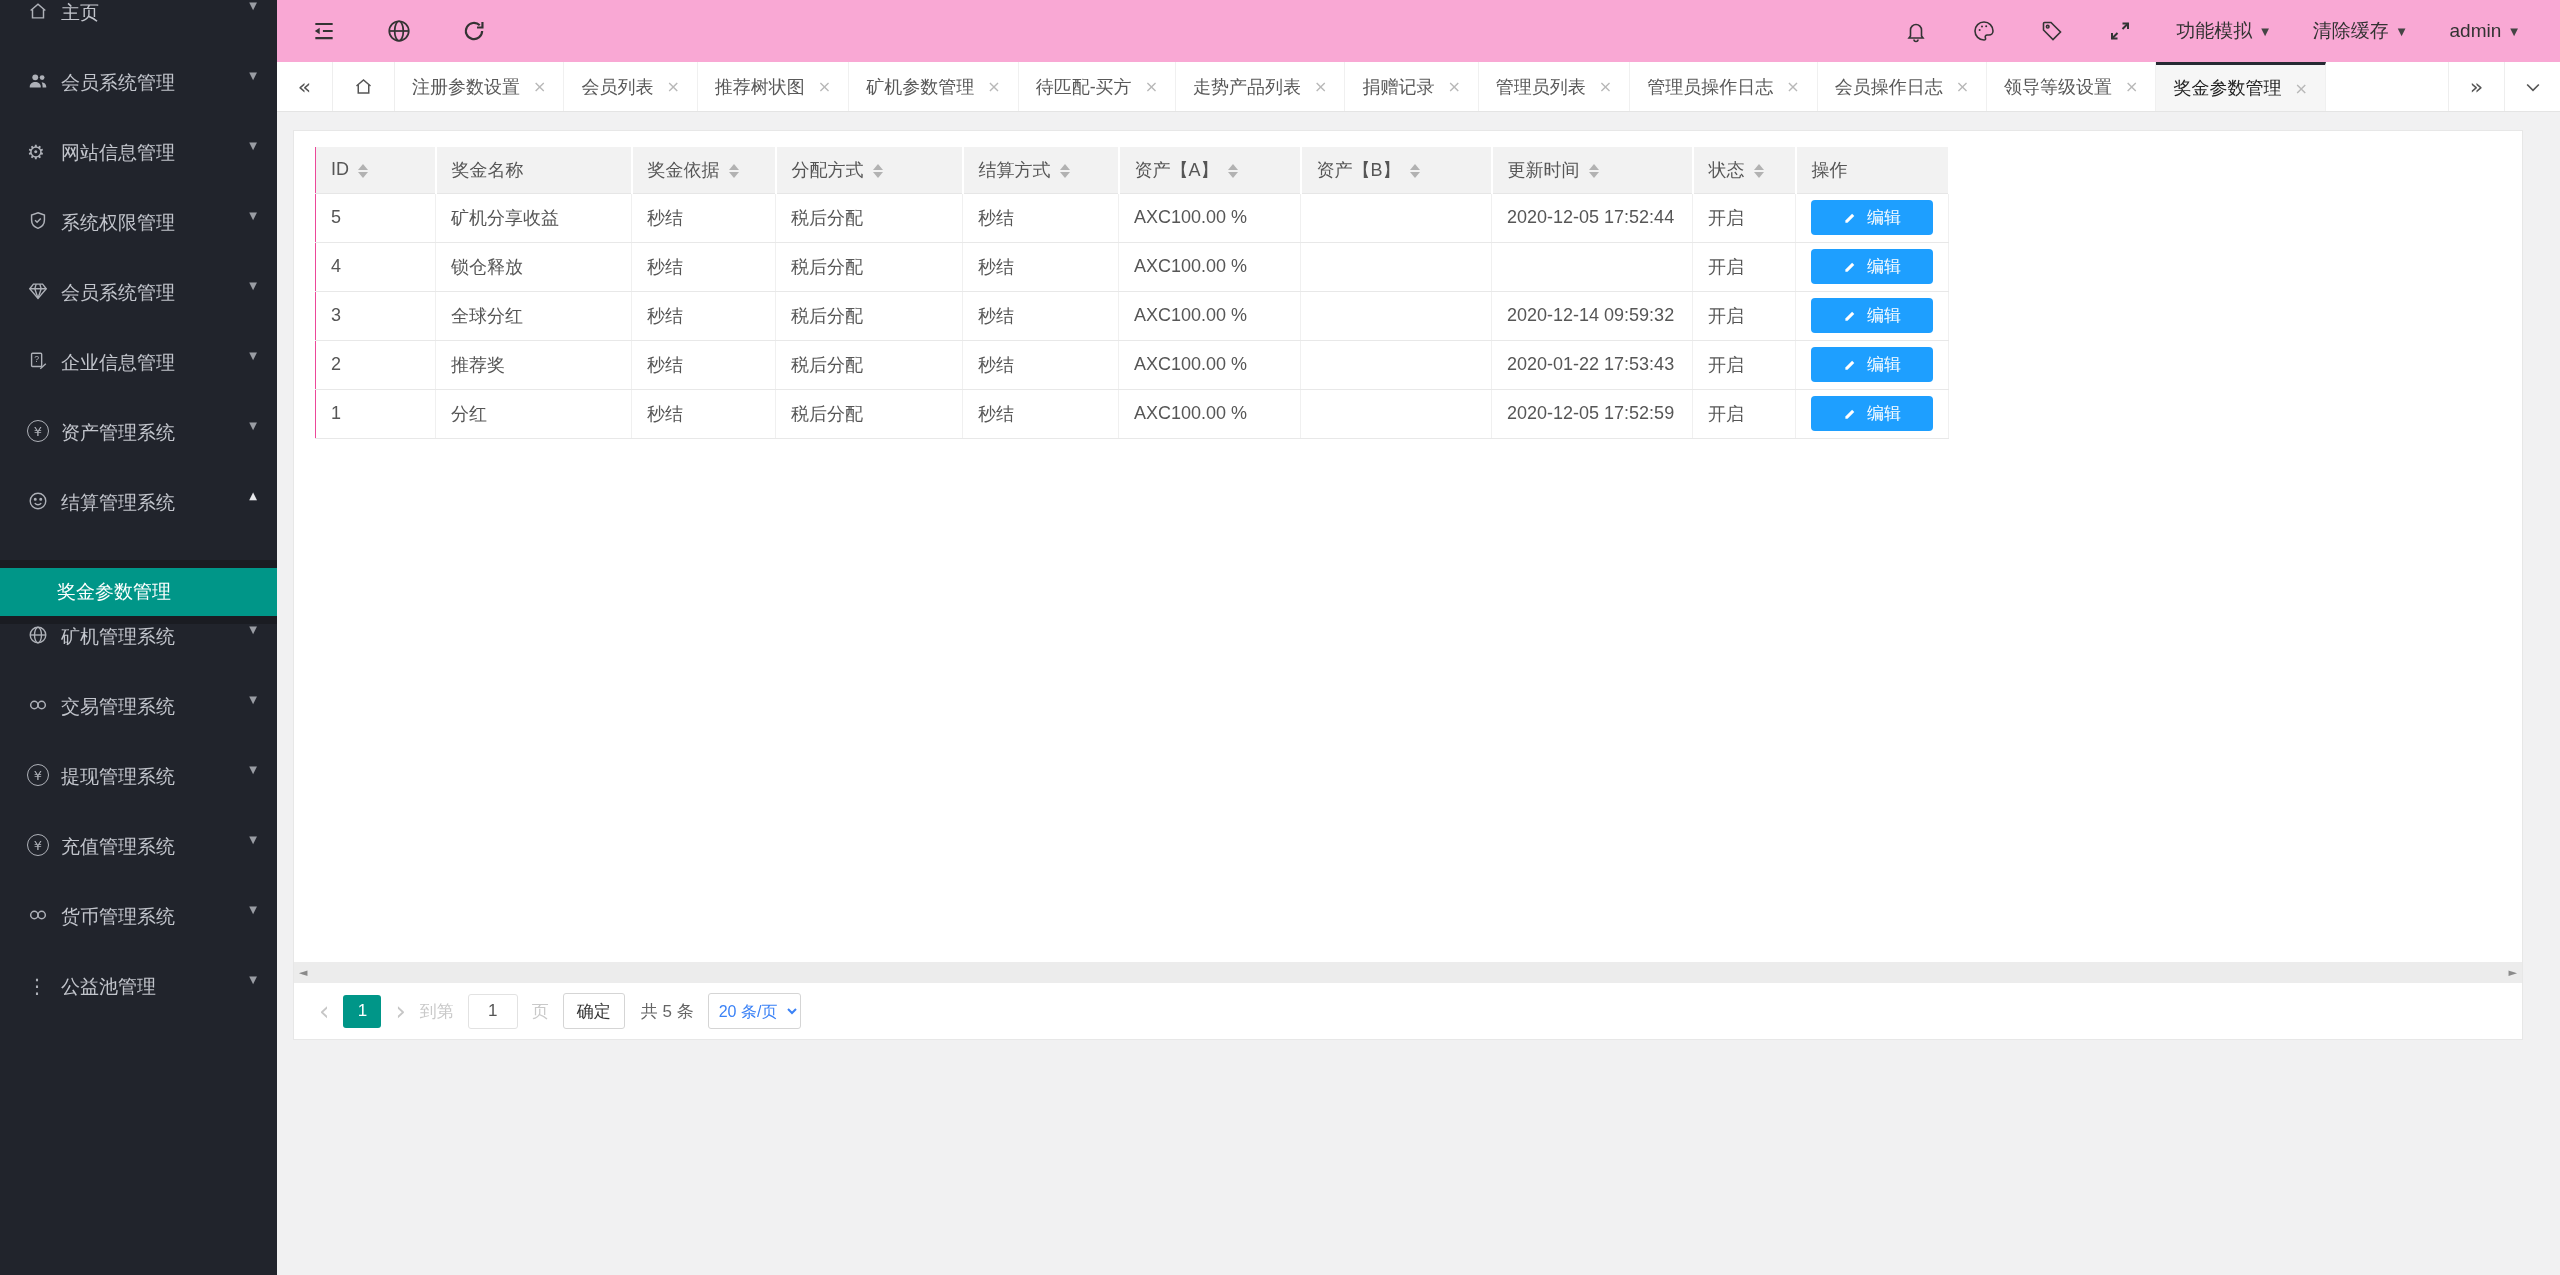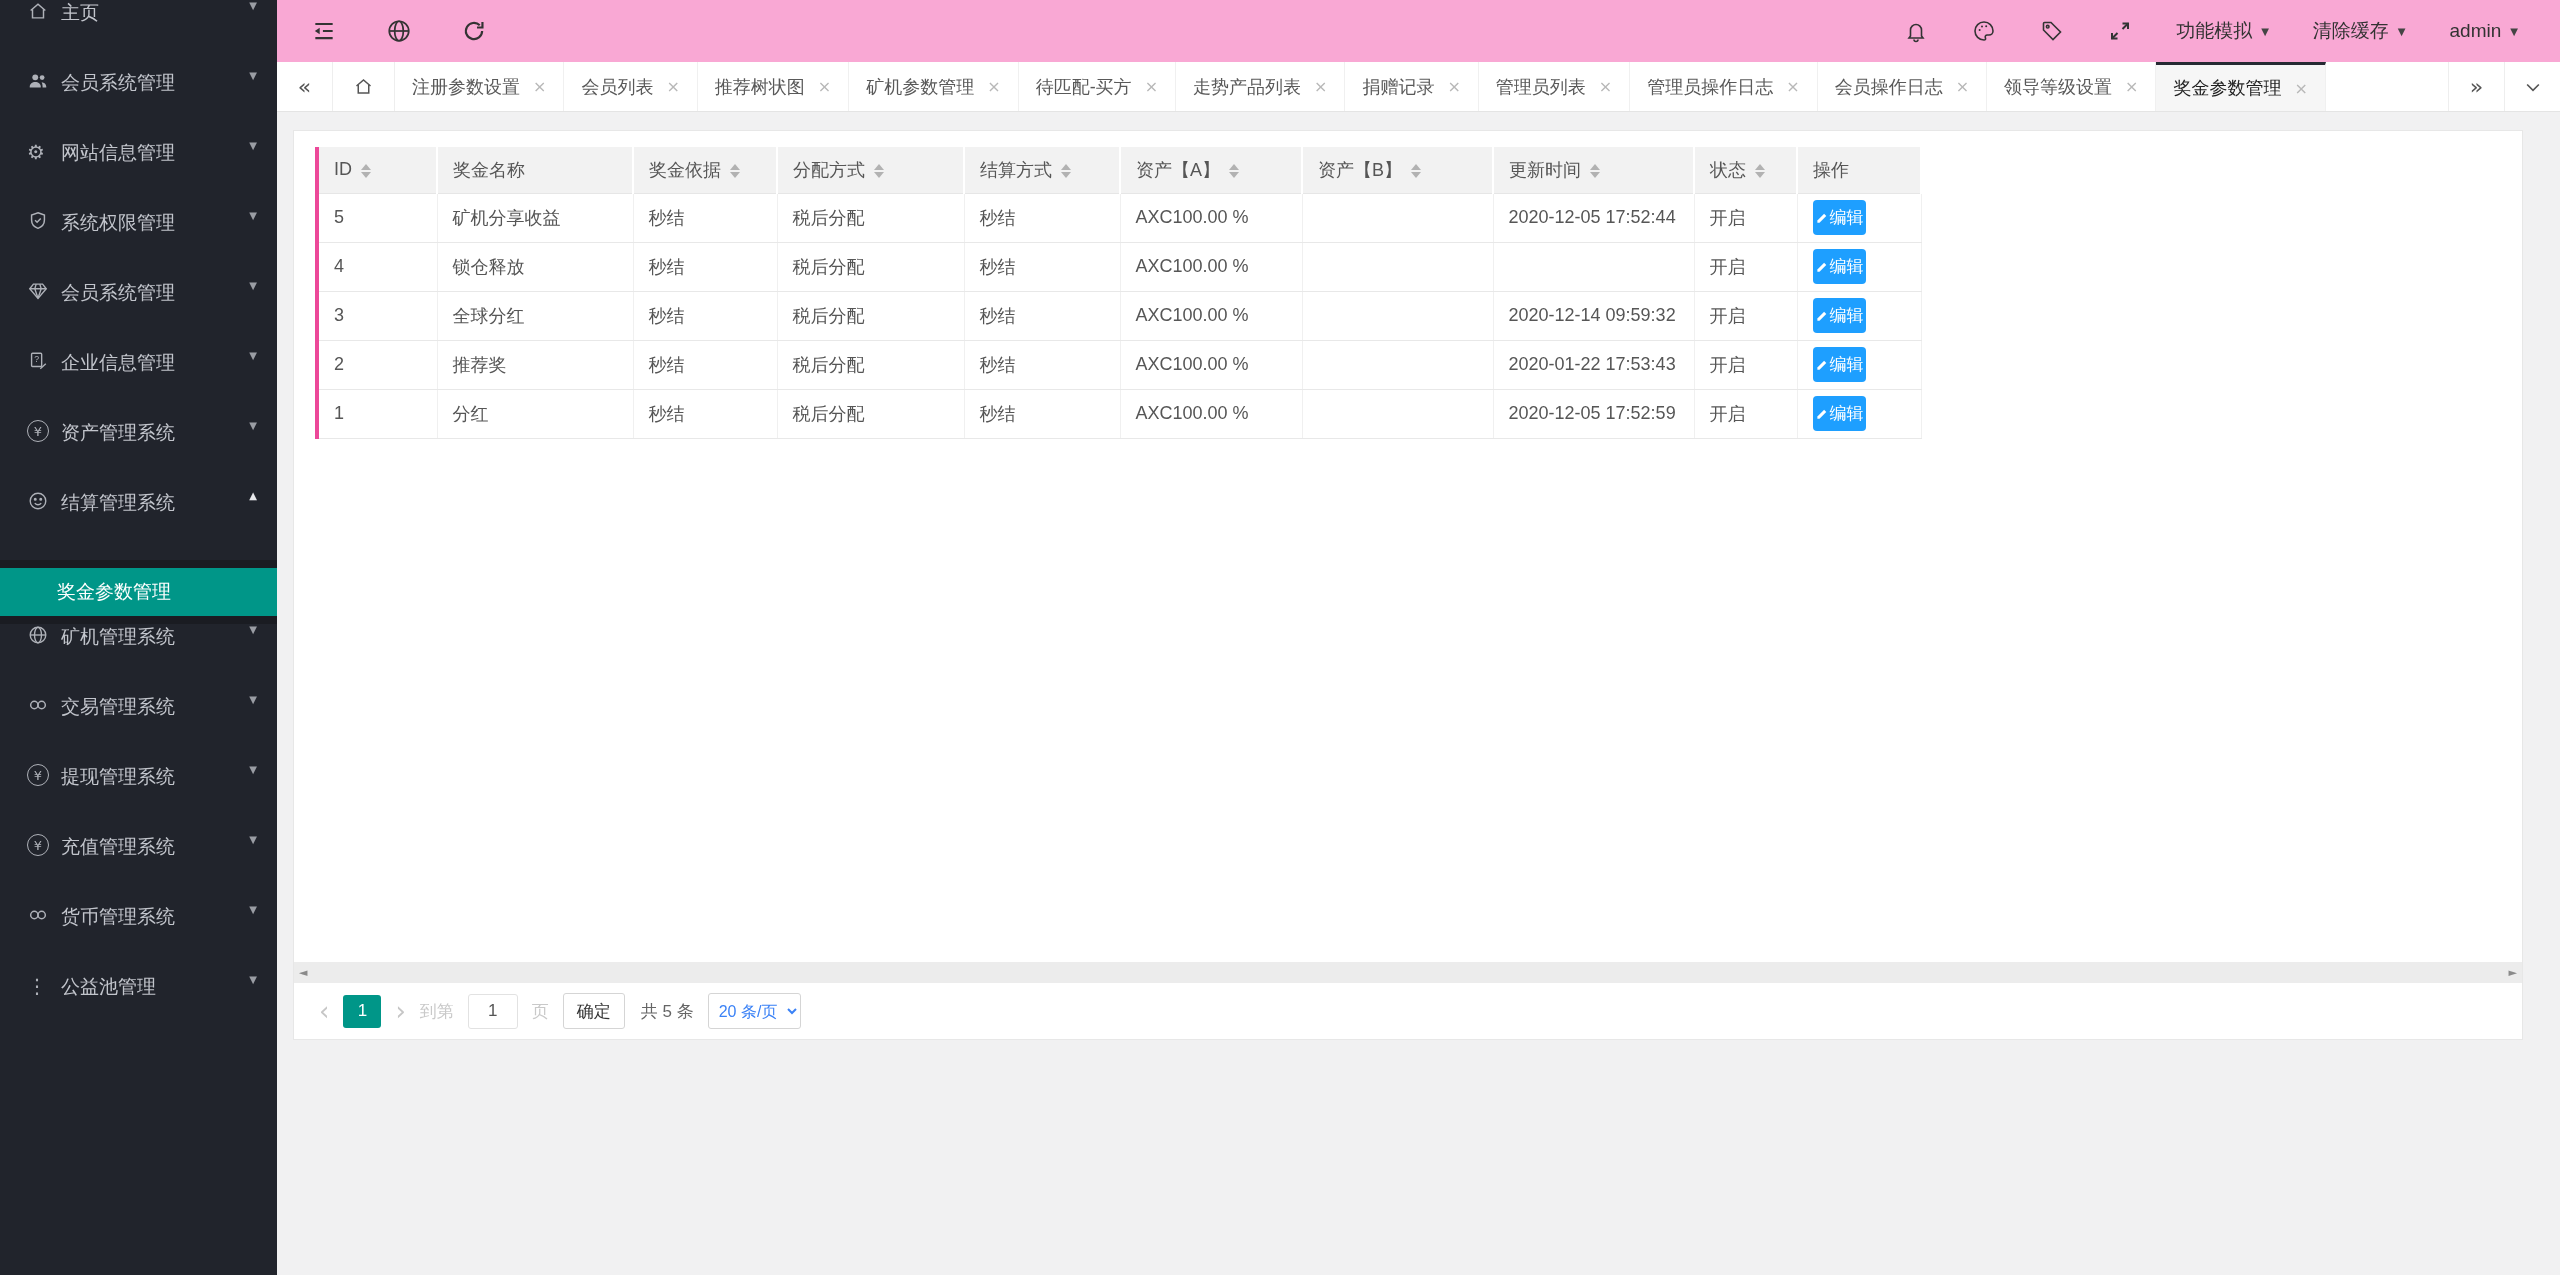--- a/index.html
+++ b/index.html
@@ -86,33 +86,33 @@
   th {
     height:46px; background:#f2f2f2; font-weight:normal; text-align:left;
     padding:0 15px; border-right:2px solid #ffffff; border-bottom:1px solid #e6e6e6;
     cursor:pointer; white-space:nowrap;
   }
   th.nosort { cursor:default; }
   td {
     height:49px; padding:0 15px; border-right:1px solid #f0f0f0;
     border-bottom:1px solid #e8e8e8; white-space:nowrap; overflow:hidden;
   }
-  tr td:first-child, tr th:first-child { border-left:4px solid #ec4899; }
+  tr td:first-child, tr th:first-child { border-left:1px solid #ec4899; }
   .sort {
     display:inline-flex; flex-direction:column; vertical-align:middle;
     margin-left:9px; gap:2px;
   }
   .sort i { display:block; width:0; height:0; border-left:5px solid transparent; border-right:5px solid transparent; }
   .sort .up { border-bottom:6px solid #b2b2b2; }
   .sort .dn { border-top:6px solid #b2b2b2; }
 
   .btn-edit {
     background:#1E9FFF; border:none; color:#ffffff; border-radius:4px;
-    height:35px; padding:0 2px; font-size:17px; display:inline-flex;
-    align-items:center; cursor:pointer;
+    height:35px; padding:0 32px; font-size:17px; display:inline-flex;
+    align-items:center; gap:9px; cursor:pointer;
     font-family:inherit;
   }
 
   
   .hscroll {
     height:21px; background:#ececec; display:flex; align-items:center;
     justify-content:space-between; padding:0 5px; flex-shrink:0; cursor:pointer;
   }
   .hscroll span { font-size:11px; color:#8a8a8a; line-height:1; }
 

